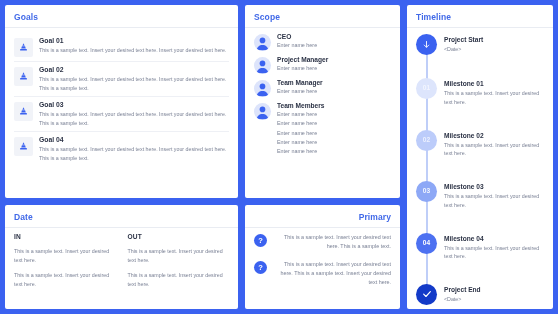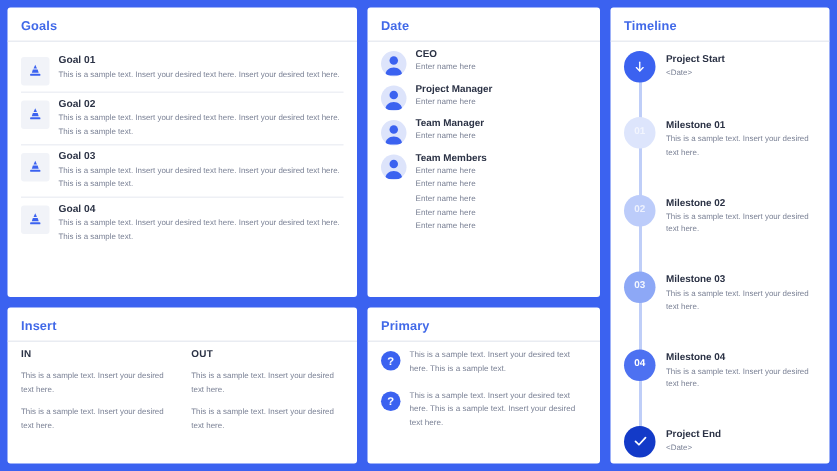--- a/index.html
+++ b/index.html
@@ -163,21 +163,21 @@
     color: #2B3245;
     margin-bottom: 1px;
   }
   .team-slot {
     font-size: 5.4px;
     line-height: 1.72;
     color: #7A8195;
   }
 
   
-  .primary-card { flex: 0 0 auto; height: 104px; }
+  .primary-card { flex: 0 0 auto; height: 104px; text-align: right; }
 
   .primary-row {
     display: flex;
     align-items: flex-start;
     gap: 6px;
     margin-bottom: 9px;
   }
   .primary-row:last-child { margin-bottom: 0; }
 
   .q-badge {
@@ -334,21 +334,21 @@
           <div class="goal-body">
             <div class="goal-name">Goal 04</div>
             <div class="goal-desc">This is a sample text. Insert your desired text here. Insert your desired text here. This is a sample text.</div>
           </div>
         </div>
 
       </div>
     </div>
 
     <div class="card scope-card">
-      <div class="card-title">Insert</div>
+      <div class="card-title">Date</div>
       <div class="card-title-rule"></div>
       <div class="scope-cols">
 
         <div class="scope-col">
           <div class="scope-head">IN</div>
           <div class="scope-item">This is a sample text. Insert your desired text here.</div>
           <div class="scope-item">This is a sample text. Insert your desired text here.</div>
         </div>
 
         <div class="scope-col">
@@ -358,21 +358,21 @@
         </div>
 
       </div>
     </div>
 
   </div>
 
   <div class="col-mid">
 
     <div class="card team-card">
-      <div class="card-title">Date</div>
+      <div class="card-title">Scope</div>
       <div class="card-title-rule"></div>
       <div>
 
         <div class="team-row">
           <span class="avatar">
             <svg width="17" height="17" viewBox="0 0 24 24">
               <circle cx="12" cy="9" r="4" fill="#3B62F0"></circle>
               <path d="M4 23c0-4.6 3.6-7.5 8-7.5s8 2.9 8 7.5z" fill="#3B62F0"></path>
             </svg>
           </span>

